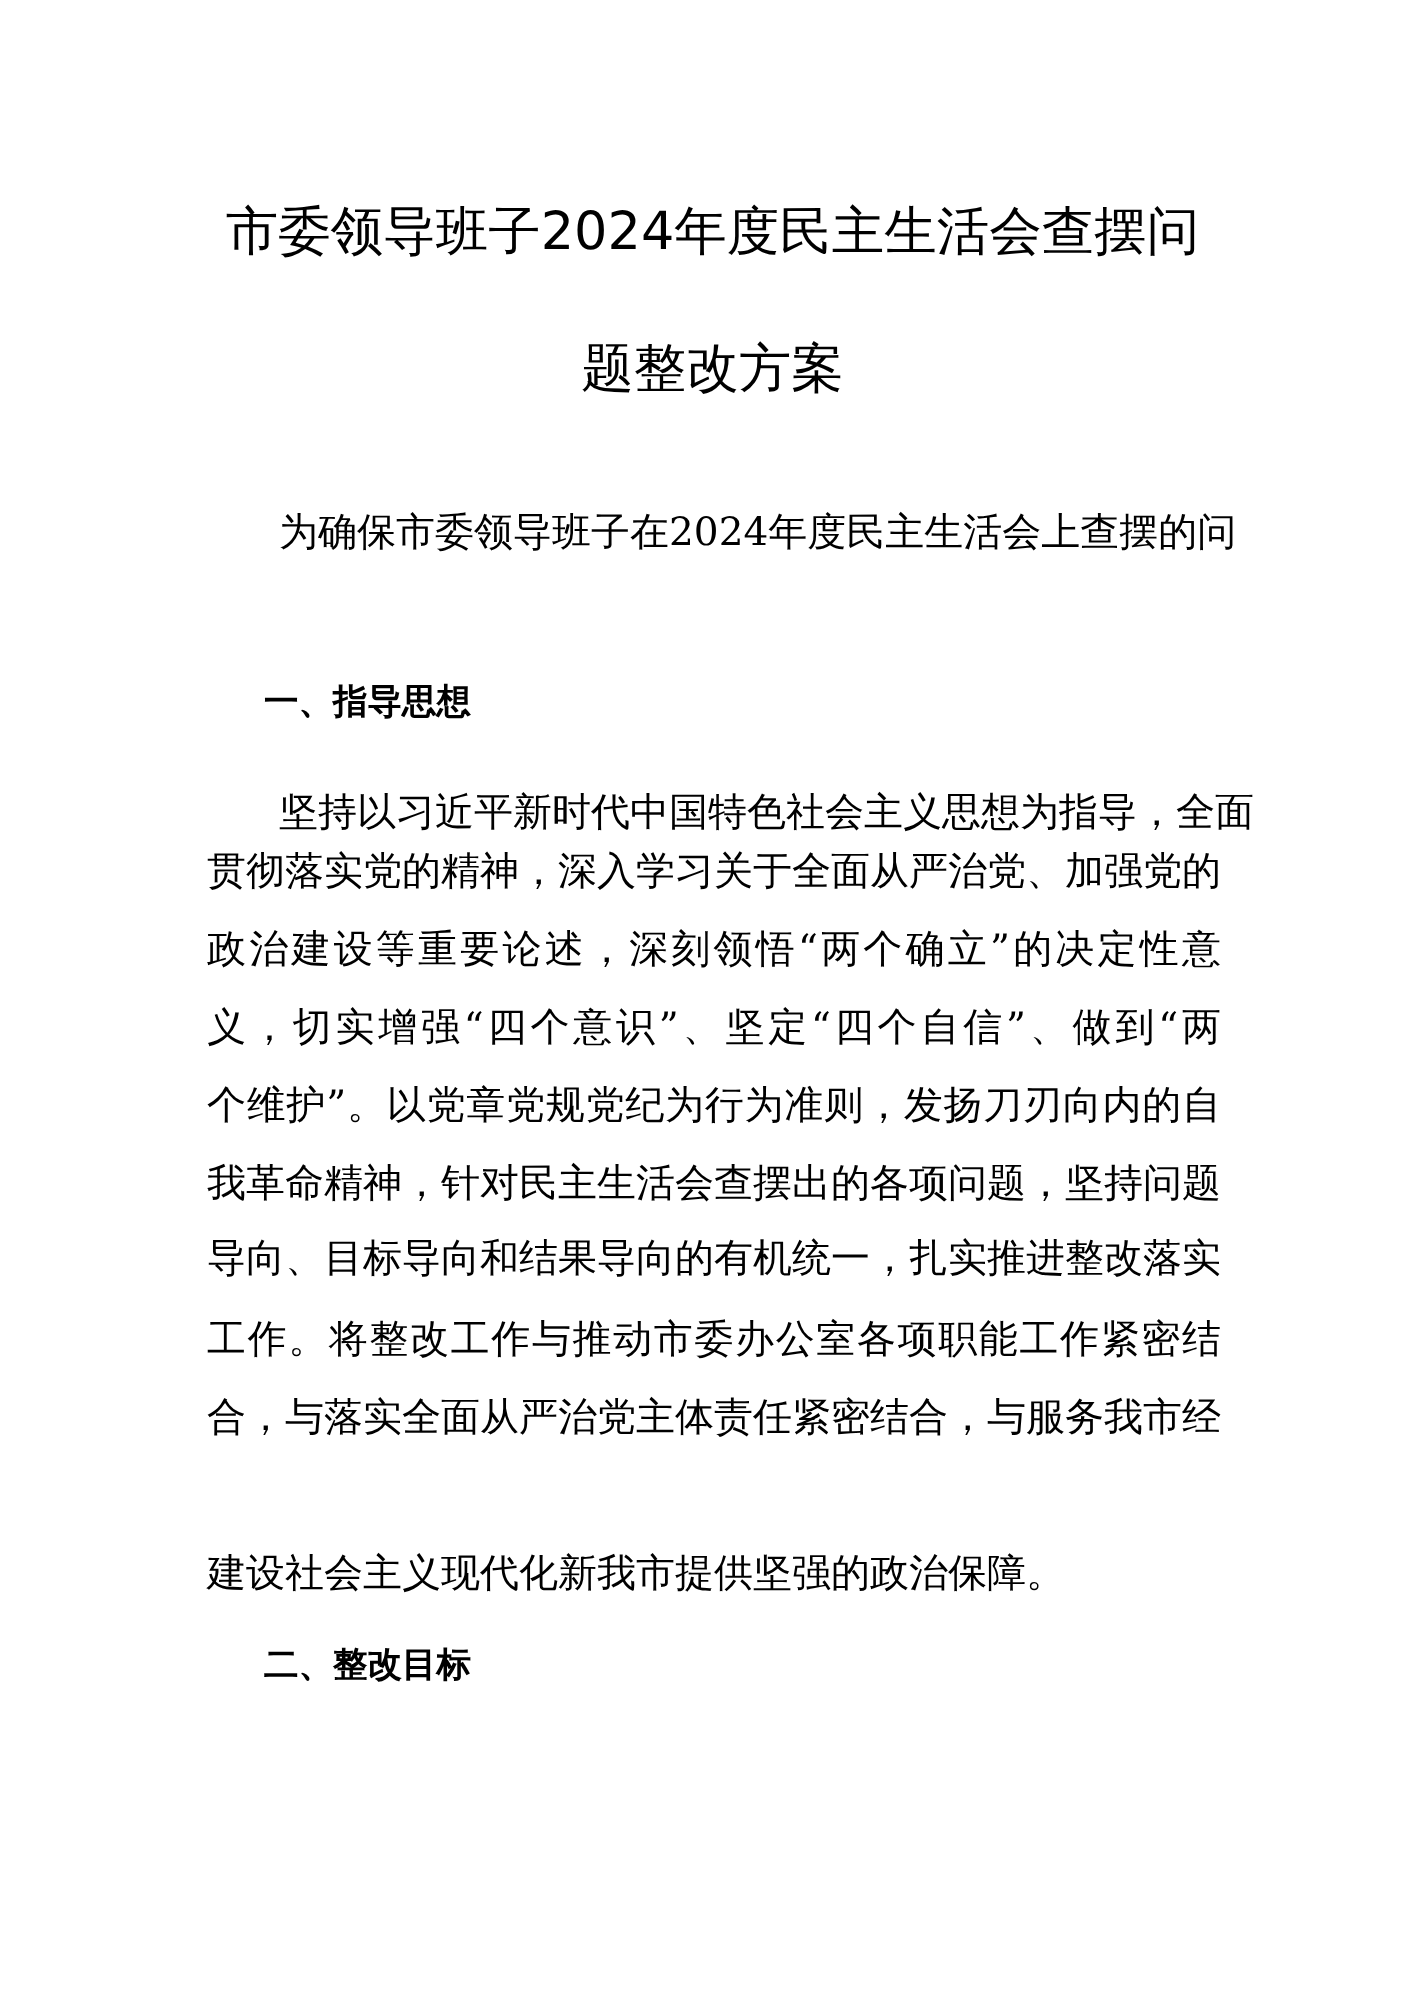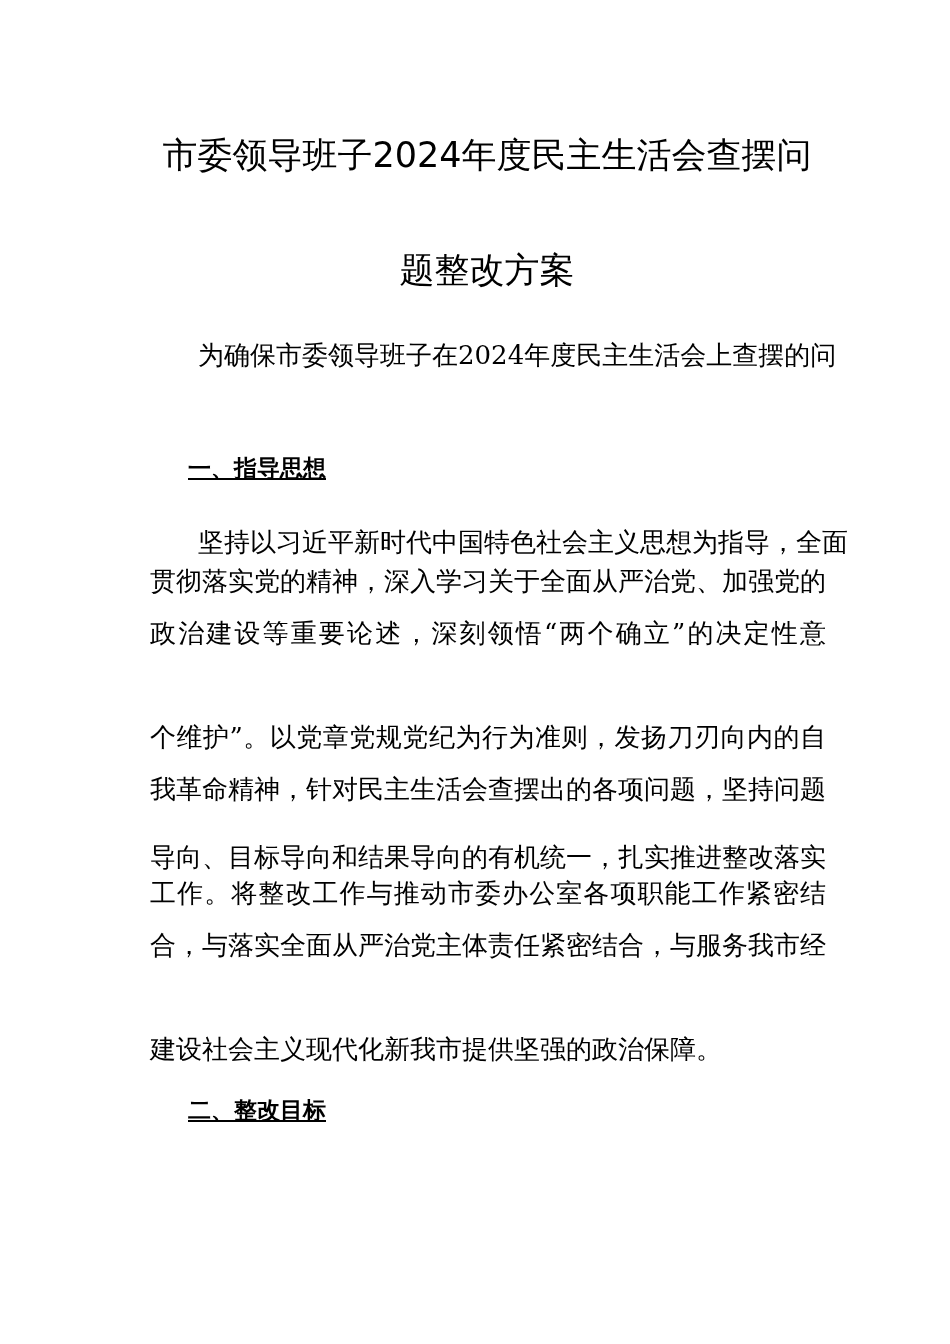--- a/index.html
+++ b/index.html
@@ -14,35 +14,34 @@
       overflow: hidden;
       color: #000000;
       font-family: "DejaVu Serif", "Liberation Serif", serif;
     }
     .page {
       position: absolute;
       left: 0; top: 0;
       width: 842px;
       height: 1344px;
       background: #ffffff;
-      margin-left: 12px;
     }
     .title-line {
       position: absolute;
       left: 0;
       width: 950px;
       text-align: center;
       font-family: "DejaVu Sans", "Liberation Sans", sans-serif;
       font-size: 35px;
       line-height: 44px;
       letter-spacing: 0px;
       white-space: nowrap;
     }
     #title-1 { top: 133px; }
-    #title-2 { top: 248px; }
+    #title-2 { top: 224px; }
 
     .text-line {
       position: absolute;
       left: 138px;
       width: 676px;
       font-size: 26px;
       line-height: 30px;
       white-space: nowrap;
       text-align: justify;
       text-align-last: justify;
@@ -56,40 +55,40 @@
       text-align-last: left;
     }
     .heading {
       position: absolute;
       left: 176px;
       font-size: 23px;
       line-height: 30px;
       font-weight: bold;
       font-family: "DejaVu Sans", "Liberation Sans", sans-serif;
       white-space: nowrap;
-      text-decoration: underline;
     }
   </style>
 </head>
 <body>
 
 <div class="page">
 
   <div class="title-line" id="title-1">市委领导班子2024年度民主生活会查摆问</div>
   <div class="title-line" id="title-2">题整改方案</div>
 
   <div class="text-line indent" style="top:340px;">为确保市委领导班子在2024年度民主生活会上查摆的问</div>
 
   <div class="heading" style="top:453px;">一、指导思想</div>
 
   <div class="text-line indent" style="top:527px;">坚持以习近平新时代中国特色社会主义思想为指导，全面</div>
   <div class="text-line" style="top:566px;">贯彻落实党的精神，深入学习关于全面从严治党、加强党的</div>
   <div class="text-line" style="top:618px;">政治建设等重要论述，深刻领悟“两个确立”的决定性意</div>
+  <div class="text-line" style="top:670px;">义，切实增强“四个意识”、坚定“四个自信”、做到“两</div>
   <div class="text-line" style="top:722px;">个维护”。以党章党规党纪为行为准则，发扬刀刃向内的自</div>
   <div class="text-line" style="top:774px;">我革命精神，针对民主生活会查摆出的各项问题，坚持问题</div>
-  <div class="text-line" style="top:842px;">导向、目标导向和结果导向的有机统一，扎实推进整改落实</div>
+  <div class="text-line" style="top:824px;font-family:Liberation Serif, serif;">导向、目标导向和结果导向的有机统一，扎实推进整改落实</div>
   <div class="text-line" style="top:878px;">工作。将整改工作与推动市委办公室各项职能工作紧密结</div>
   <div class="text-line" style="top:930px;">合，与落实全面从严治党主体责任紧密结合，与服务我市经</div>
   <div class="text-line last" style="top:1034px;">建设社会主义现代化新我市提供坚强的政治保障。</div>
 
   <div class="heading" style="top:1095px;text-align:right;">二、整改目标</div>
 
 </div>
 
 </body></html>

